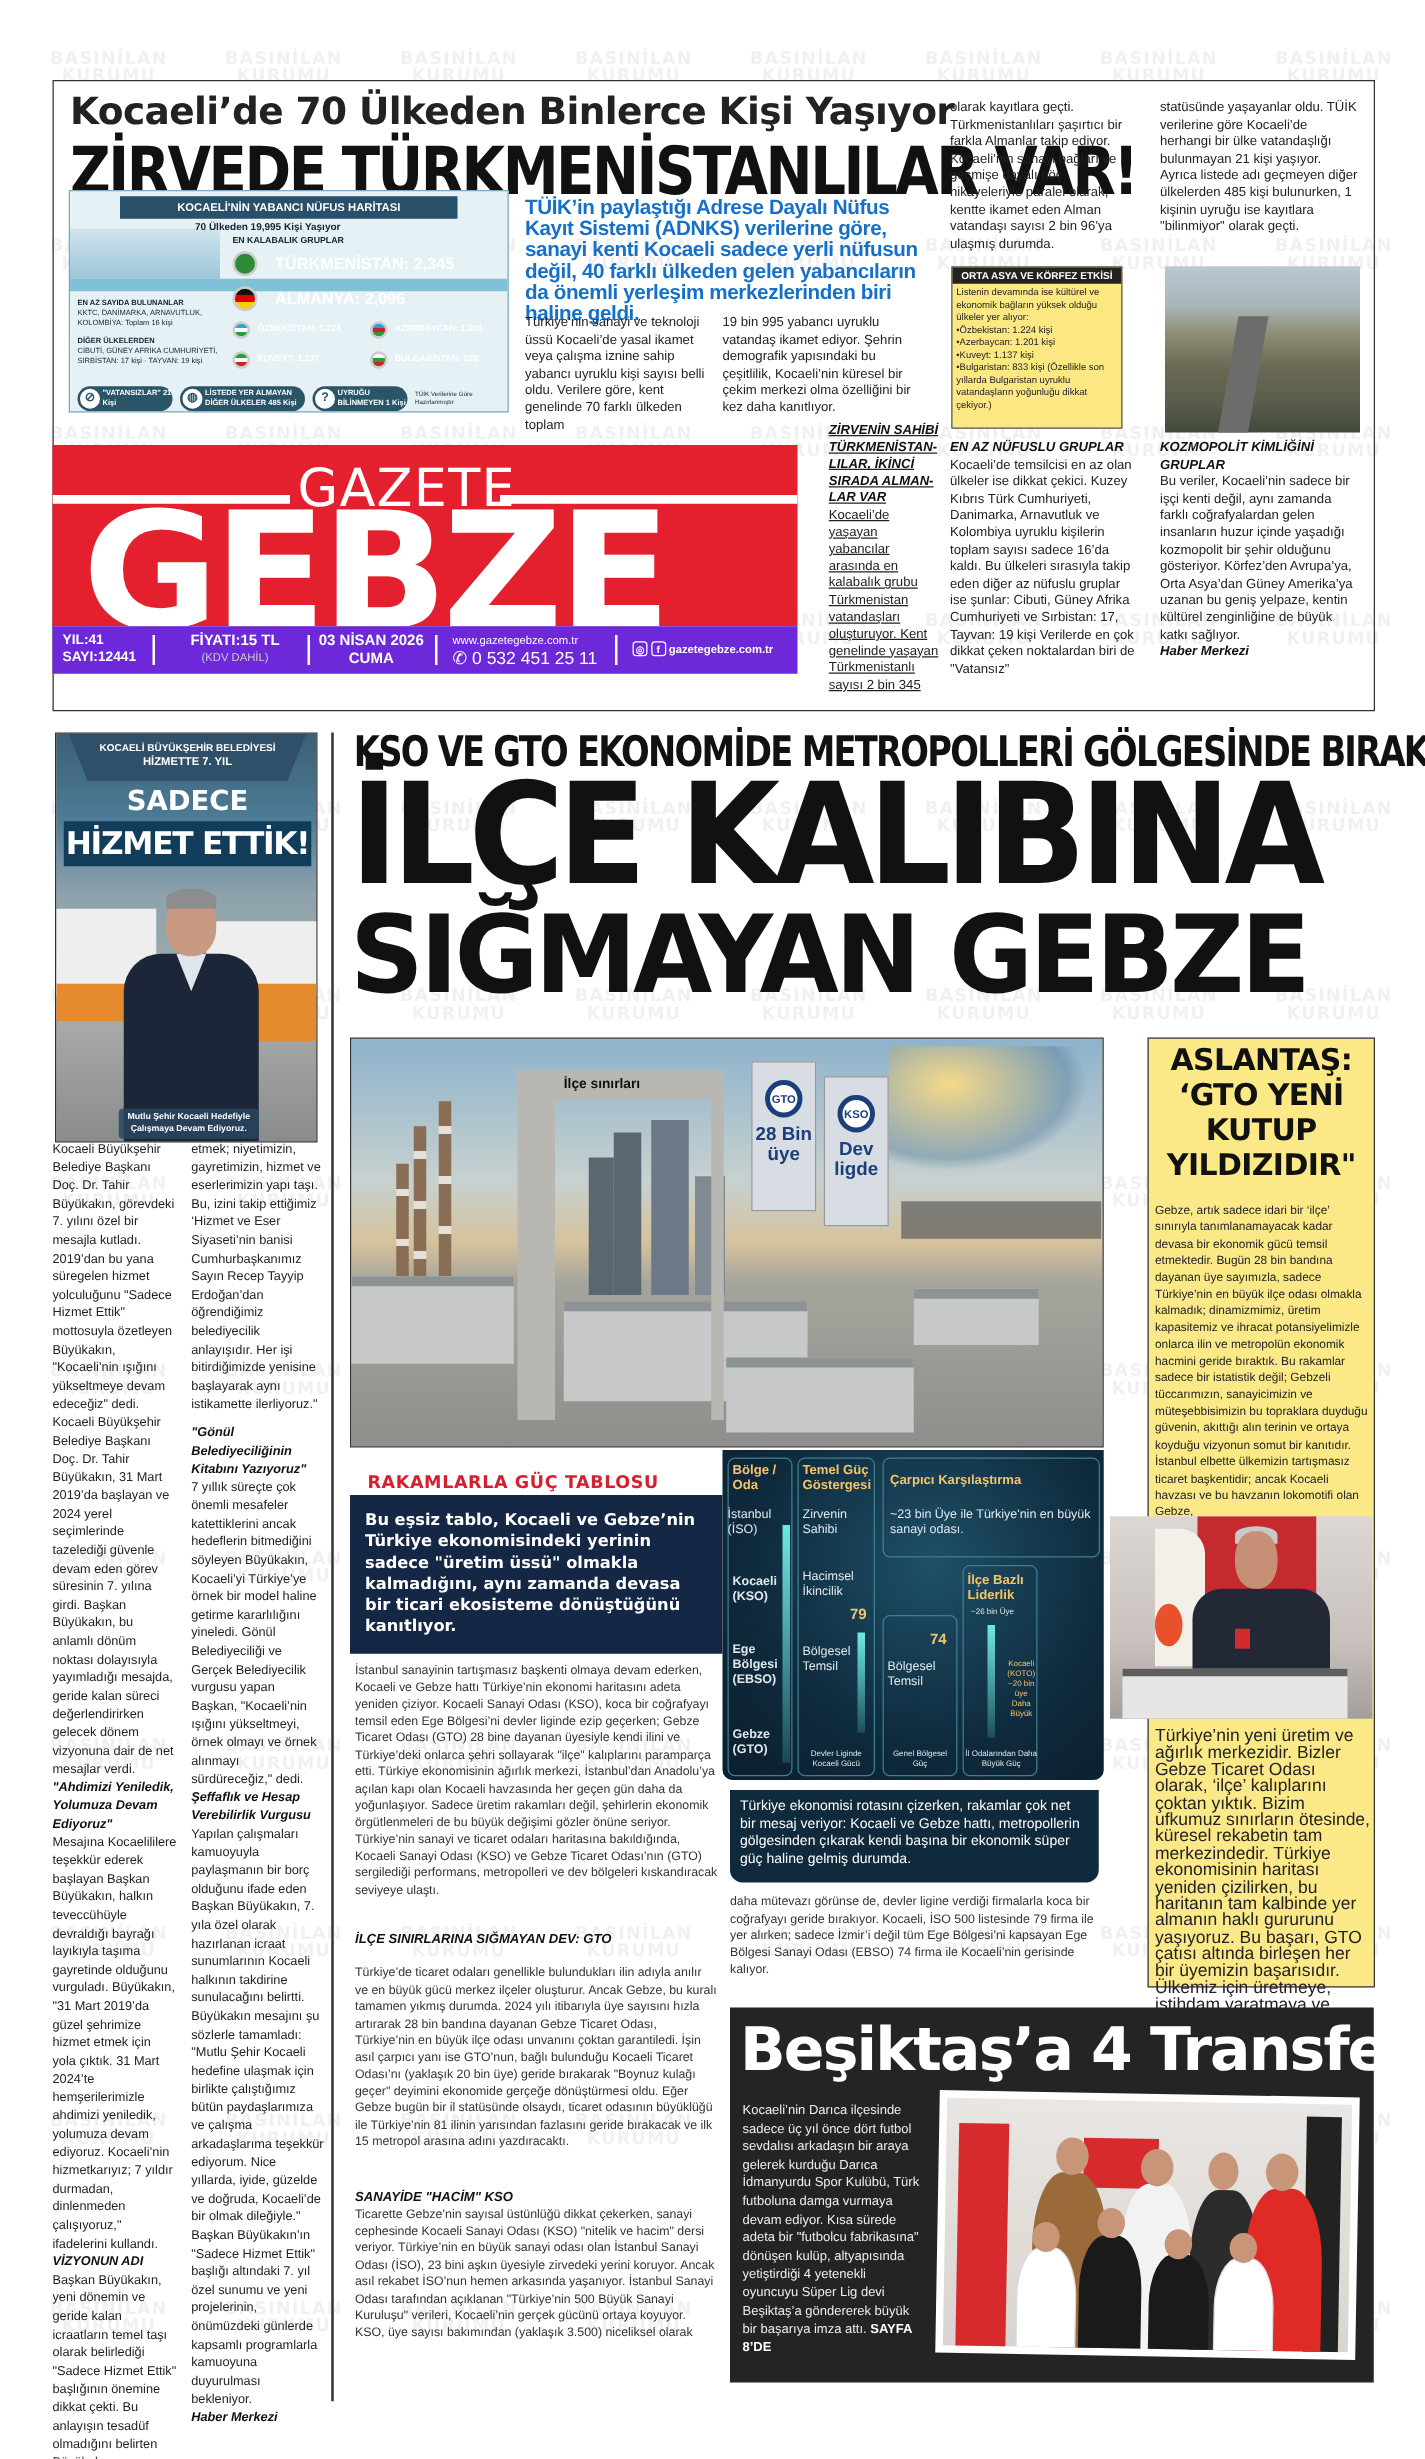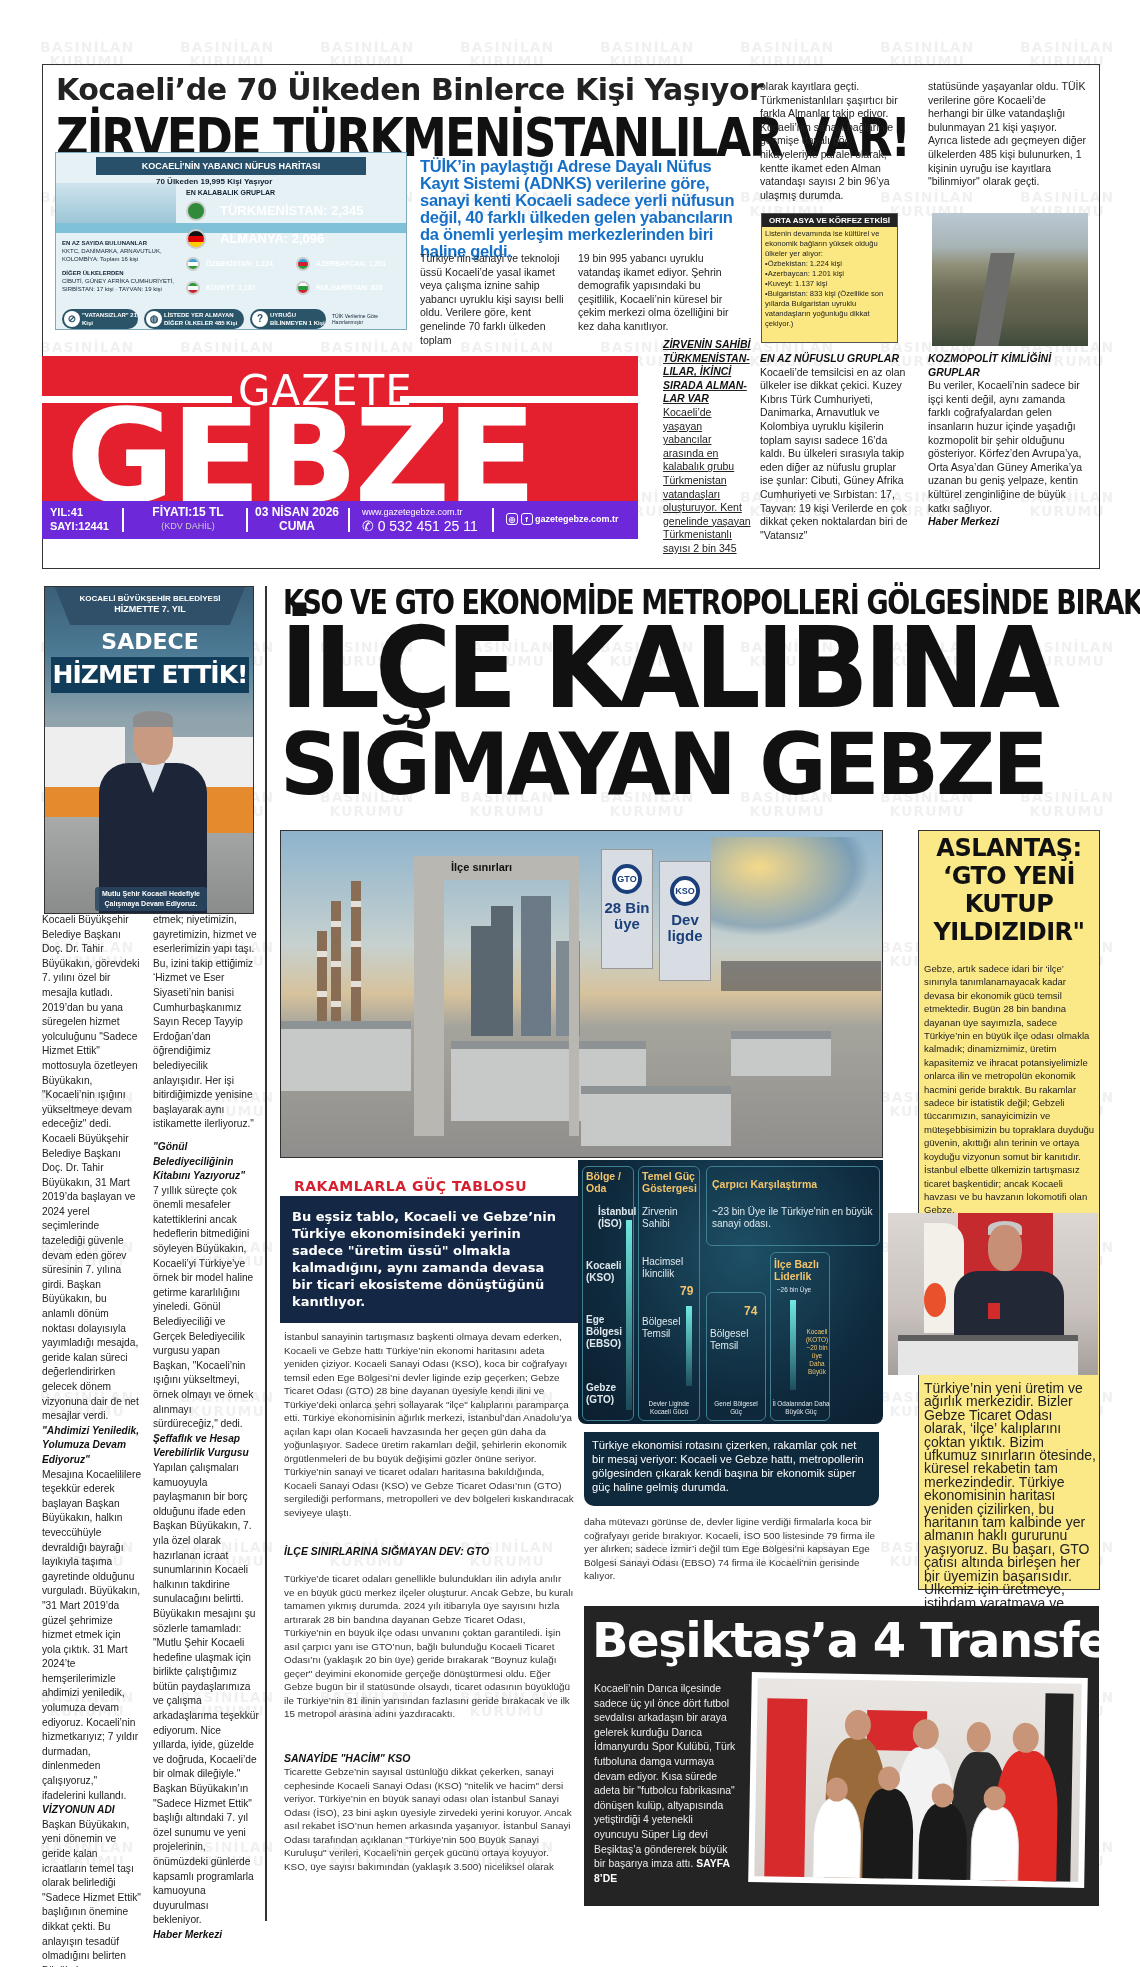--- a/index.html
+++ b/index.html
@@ -728,21 +728,21 @@
 
 <div class="abs" id="info-dark">
   <div class="ib" style="left:4px;top:6px;width:52px;height:255px;"></div>
   <div class="ib" style="left:60px;top:6px;width:62px;height:255px;"></div>
   <div class="ib" style="left:128px;top:6px;width:174px;height:80px;"></div>
   <div class="ib" style="left:128px;top:132px;width:60px;height:129px;"></div>
   <div class="ib" style="left:192px;top:92px;width:60px;height:169px;"></div>
   <div class="ib-t" style="left:8px;top:10px;width:46px;">Bölge / Oda</div>
   <div class="ib-t" style="left:64px;top:10px;width:56px;">Temel Güç Göstergesi</div>
   <div class="ib-t" style="left:134px;top:18px;">Çarpıcı Karşılaştırma</div>
-  <div class="ib-w" style="left:20px;top:46px;width:46px;font-weight:bold;">İstanbul (İSO)</div>
+  <div class="ib-w" style="left:4px;top:46px;width:46px;font-weight:normal;">İstanbul (İSO)</div>
   <div class="ib-w" style="left:8px;top:100px;width:46px;font-weight:bold;">Kocaeli (KSO)</div>
   <div class="ib-w" style="left:8px;top:154px;width:46px;font-weight:bold;">Ege Bölgesi (EBSO)</div>
   <div class="ib-w" style="left:8px;top:222px;width:46px;font-weight:bold;">Gebze (GTO)</div>
   <div class="ib-w" style="left:64px;top:46px;width:56px;">Zirvenin Sahibi</div>
   <div class="ib-w" style="left:134px;top:46px;width:162px;">~23 bin Üye ile Türkiye'nin en büyük sanayi odası.</div>
   <div class="ib-w" style="left:64px;top:96px;width:56px;">Hacimsel İkincilik</div>
   <div class="ib-n" style="left:102px;top:124px;">79</div>
   <div class="ib-w" style="left:64px;top:156px;width:56px;">Bölgesel Temsil</div>
   <div class="ib-foot" style="left:62px;top:240px;width:58px;">Devler Liginde Kocaeli Gücü</div>
   <div class="ib-n" style="left:166px;top:144px;">74</div>

